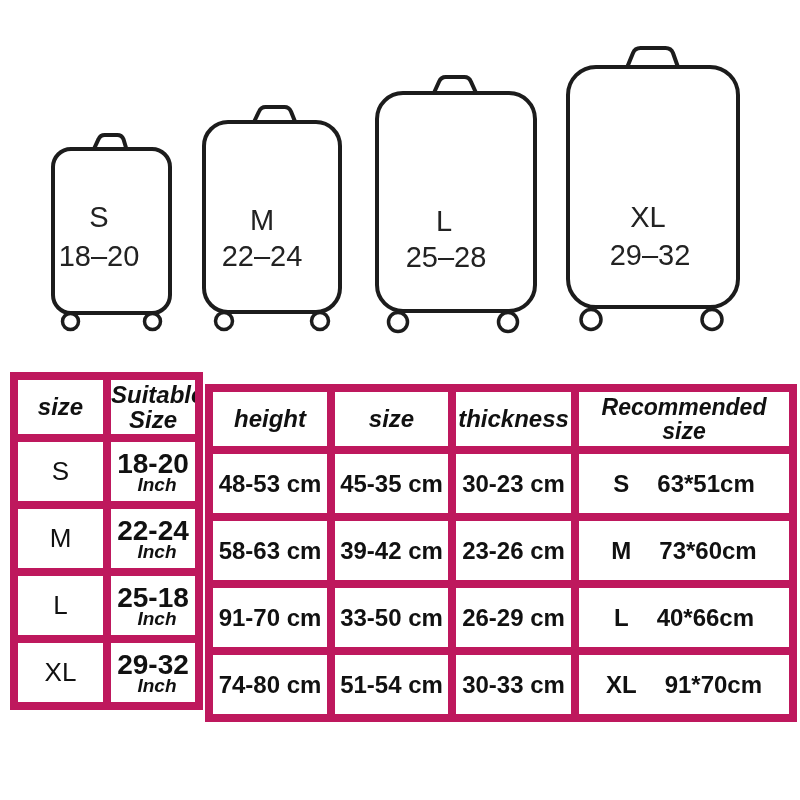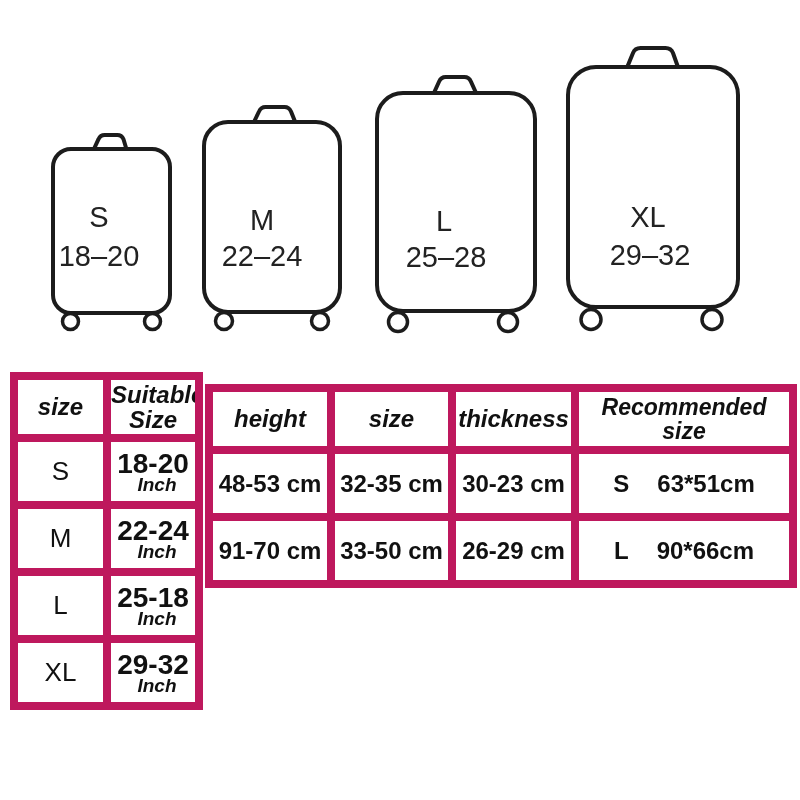--- a/index.html
+++ b/index.html
@@ -200,36 +200,58 @@
       <tr>
         <th>height</th>
         <th>size</th>
         <th>thickness</th>
         <th class="rec-head">Recommended size</th>
       </tr>
     </thead>
     <tbody>
       <tr>
         <td>48-53 cm</td>
-        <td>32-35 cm</td>
+        <td>45-35 cm</td>
         <td>30-23 cm</td>
         <td>
           <div class="rec-cell">
             <span>S</span>
             <span>63*51cm</span>
+          </div>
+        </td>
+      </tr>
+      <tr>
+        <td>58-63 cm</td>
+        <td>39-42 cm</td>
+        <td>23-26 cm</td>
+        <td>
+          <div class="rec-cell">
+            <span>M</span>
+            <span>73*60cm</span>
           </div>
         </td>
       </tr>
       <tr>
         <td>91-70 cm</td>
         <td>33-50 cm</td>
         <td>26-29 cm</td>
         <td>
           <div class="rec-cell">
             <span>L</span>
-            <span>90*66cm</span>
+            <span>40*66cm</span>
+          </div>
+        </td>
+      </tr>
+      <tr>
+        <td>74-80 cm</td>
+        <td>51-54 cm</td>
+        <td>30-33 cm</td>
+        <td>
+          <div class="rec-cell">
+            <span>XL</span>
+            <span>91*70cm</span>
           </div>
         </td>
       </tr>
     </tbody>
   </table>
 
 </div>
 
 </body></html>

